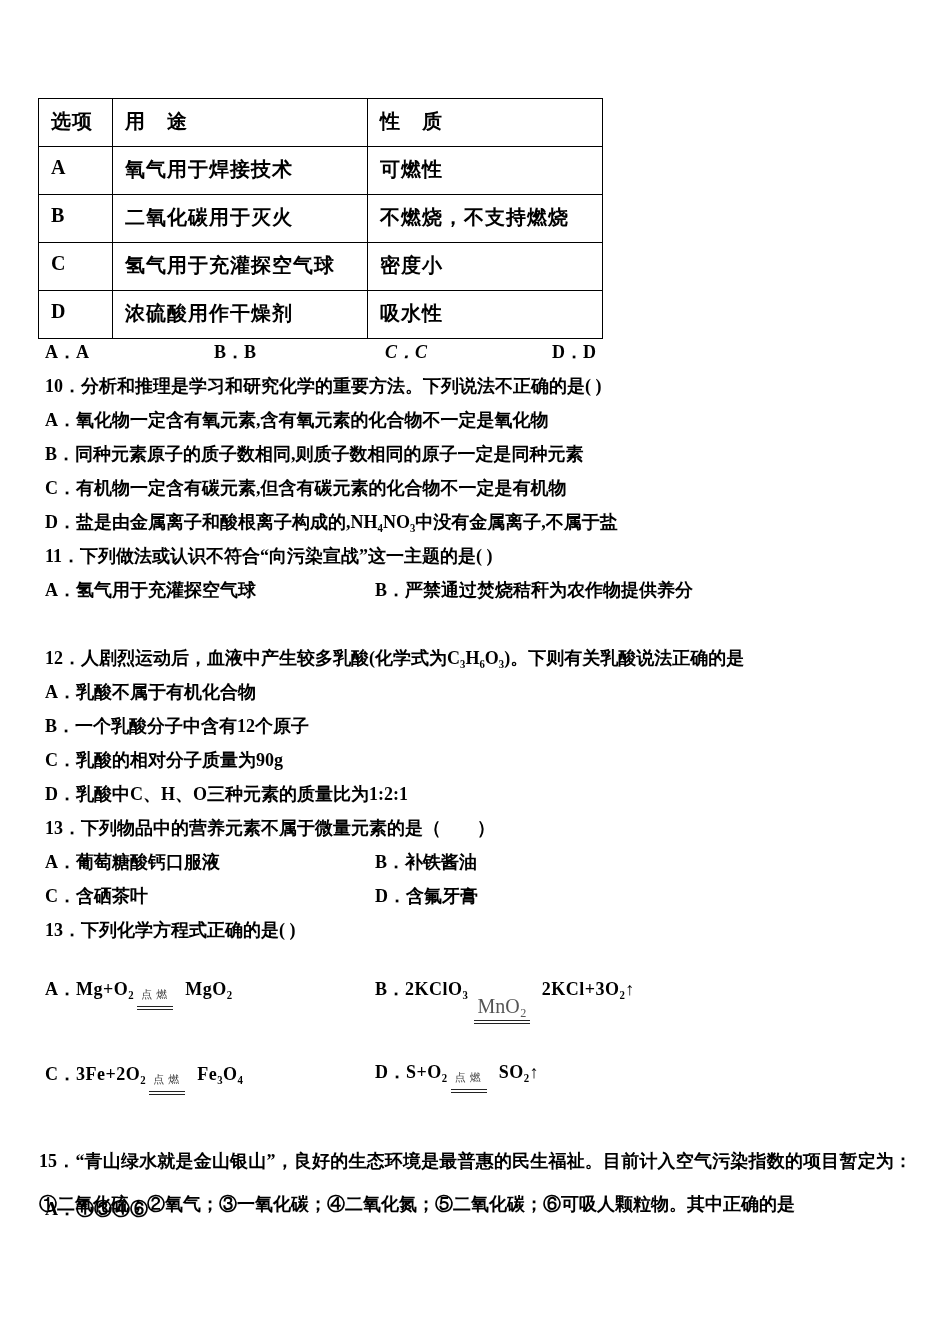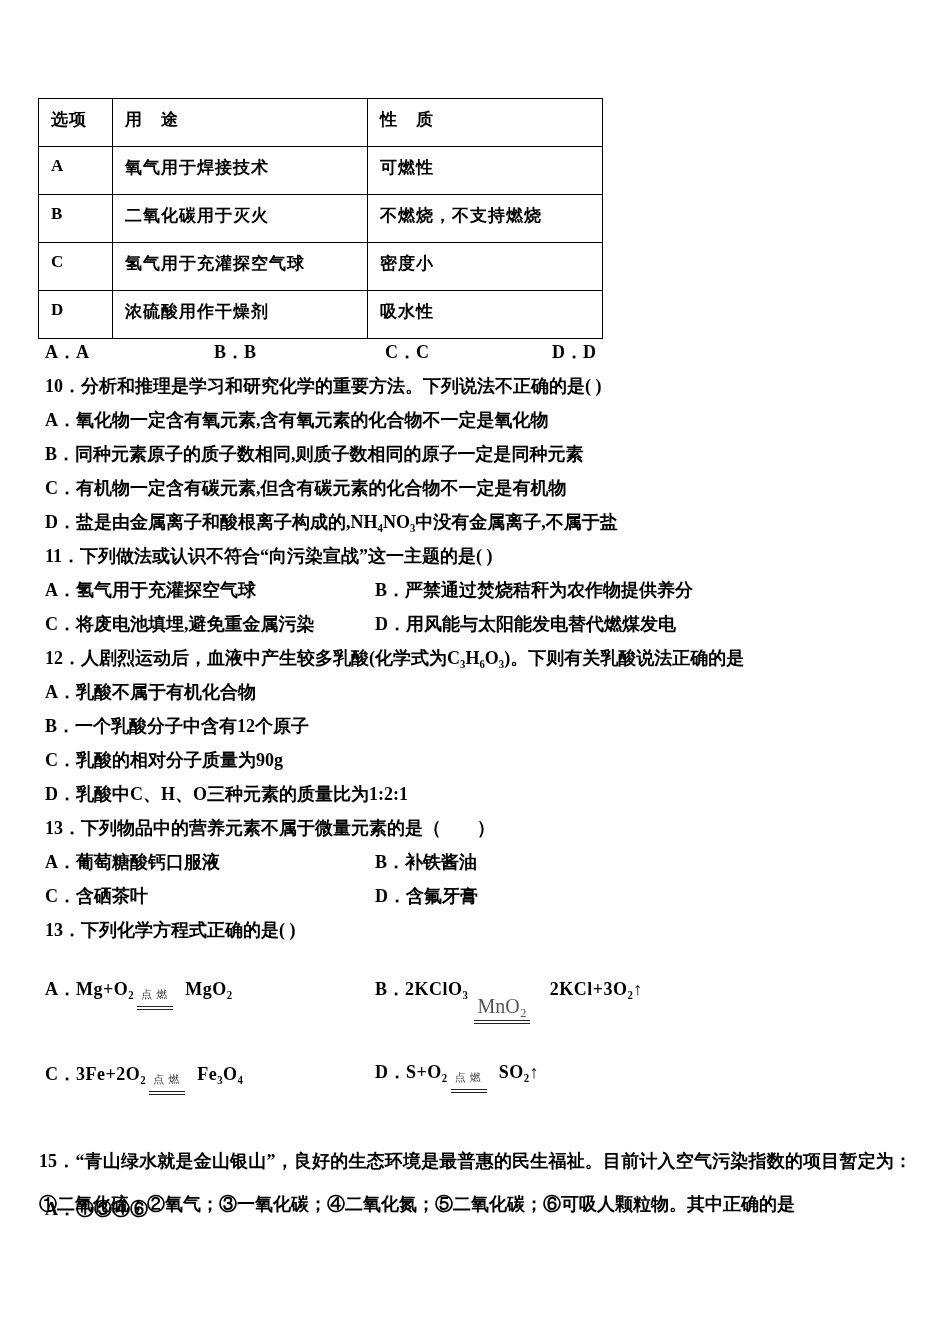--- a/index.html
+++ b/index.html
@@ -20,37 +20,37 @@
     top:98px;
     border-collapse:collapse;
     table-layout:fixed;
   }
   .qtable td {
     border:1.5px solid #000000;
     vertical-align:top;
     box-sizing:border-box;
     height:48px;
     padding:9px 8px 0 12px;
-    font-size:17px;
+    font-size:20px;
     letter-spacing:1px;
   }
   .qtable .c1 { width:74px; }
   .qtable .c2 { width:255px; }
   .qtable .c3 { width:235px; }
 
   .line {
     position:absolute;
     left:45px;
     line-height:22px;
     white-space:nowrap;
   }
   .ansrow span { display:inline-block; }
   .ansrow .w1 { width:169px; }
   .ansrow .w2 { width:171px; }
-  .ansrow .w3 { width:167px; }
+  .ansrow .w3 { width:167px;font-style:italic; }
 
   .col1 { display:inline-block; width:330px; }
 
   
   .cond {
     display:inline-block;
     vertical-align:-3px;
     margin:0 12px 0 3px;
     text-align:center;
   }
@@ -66,21 +66,21 @@
   .condb .dline {
     display:block;
     height:2px;
     border-top:1.4px solid #222222;
     border-bottom:1.4px solid #222222;
   }
   
   .condb {
     display:inline-block;
     vertical-align:-18px;
-    margin:0 20px 0 6px;
+    margin:0 12px 0 6px;
     text-align:center;
   }
   .condb .ctext {
     display:block;
     font-weight:normal;
     color:#555555;
     font-size:20px;
     padding:0 3px 3px 3px;
   }
   .eq .lhs, .eq .rhs { letter-spacing:0.5px; }
@@ -137,23 +137,20 @@
   <div class="line" style="top:375px">10．分析和推理是学习和研究化学的重要方法。下列说法不正确的是(    )</div>
   <div class="line" style="top:409px">A．氧化物一定含有氧元素,含有氧元素的化合物不一定是氧化物</div>
   <div class="line" style="top:443px">B．同种元素原子的质子数相同,则质子数相同的原子一定是同种元素</div>
   <div class="line" style="top:477px">C．有机物一定含有碳元素,但含有碳元素的化合物不一定是有机物</div>
   <div class="line" style="top:511px">D．盐是由金属离子和酸根离子构成的,NH₄NO₃中没有金属离子,不属于盐</div>
 
   <div class="line" style="top:545px">11．下列做法或认识不符合“向污染宣战”这一主题的是(      )</div>
   <div class="line" style="top:579px">
     <span class="col1">A．氢气用于充灌探空气球</span><span>B．严禁通过焚烧秸秆为农作物提供养分</span>
   </div>
-  <div class="line" style="top:613px">
-    <span class="col1">C．将废电池填埋,避免重金属污染</span><span>D．用风能与太阳能发电替代燃煤发电</span>
-  </div>
 
   <div class="line" style="top:647px">12．人剧烈运动后，血液中产生较多乳酸(化学式为C₃H₆O₃)。下则有关乳酸说法正确的是</div>
   <div class="line" style="top:681px">A．乳酸不属于有机化合物</div>
   <div class="line" style="top:715px">B．一个乳酸分子中含有12个原子</div>
   <div class="line" style="top:749px">C．乳酸的相对分子质量为90g</div>
   <div class="line" style="top:783px">D．乳酸中C、H、O三种元素的质量比为1:2:1</div>
 
   <div class="line" style="top:817px">13．下列物品中的营养元素不属于微量元素的是（　　）</div>
   <div class="line" style="top:851px">
     <span class="col1">A．葡萄糖酸钙口服液</span><span>B．补铁酱油</span>

